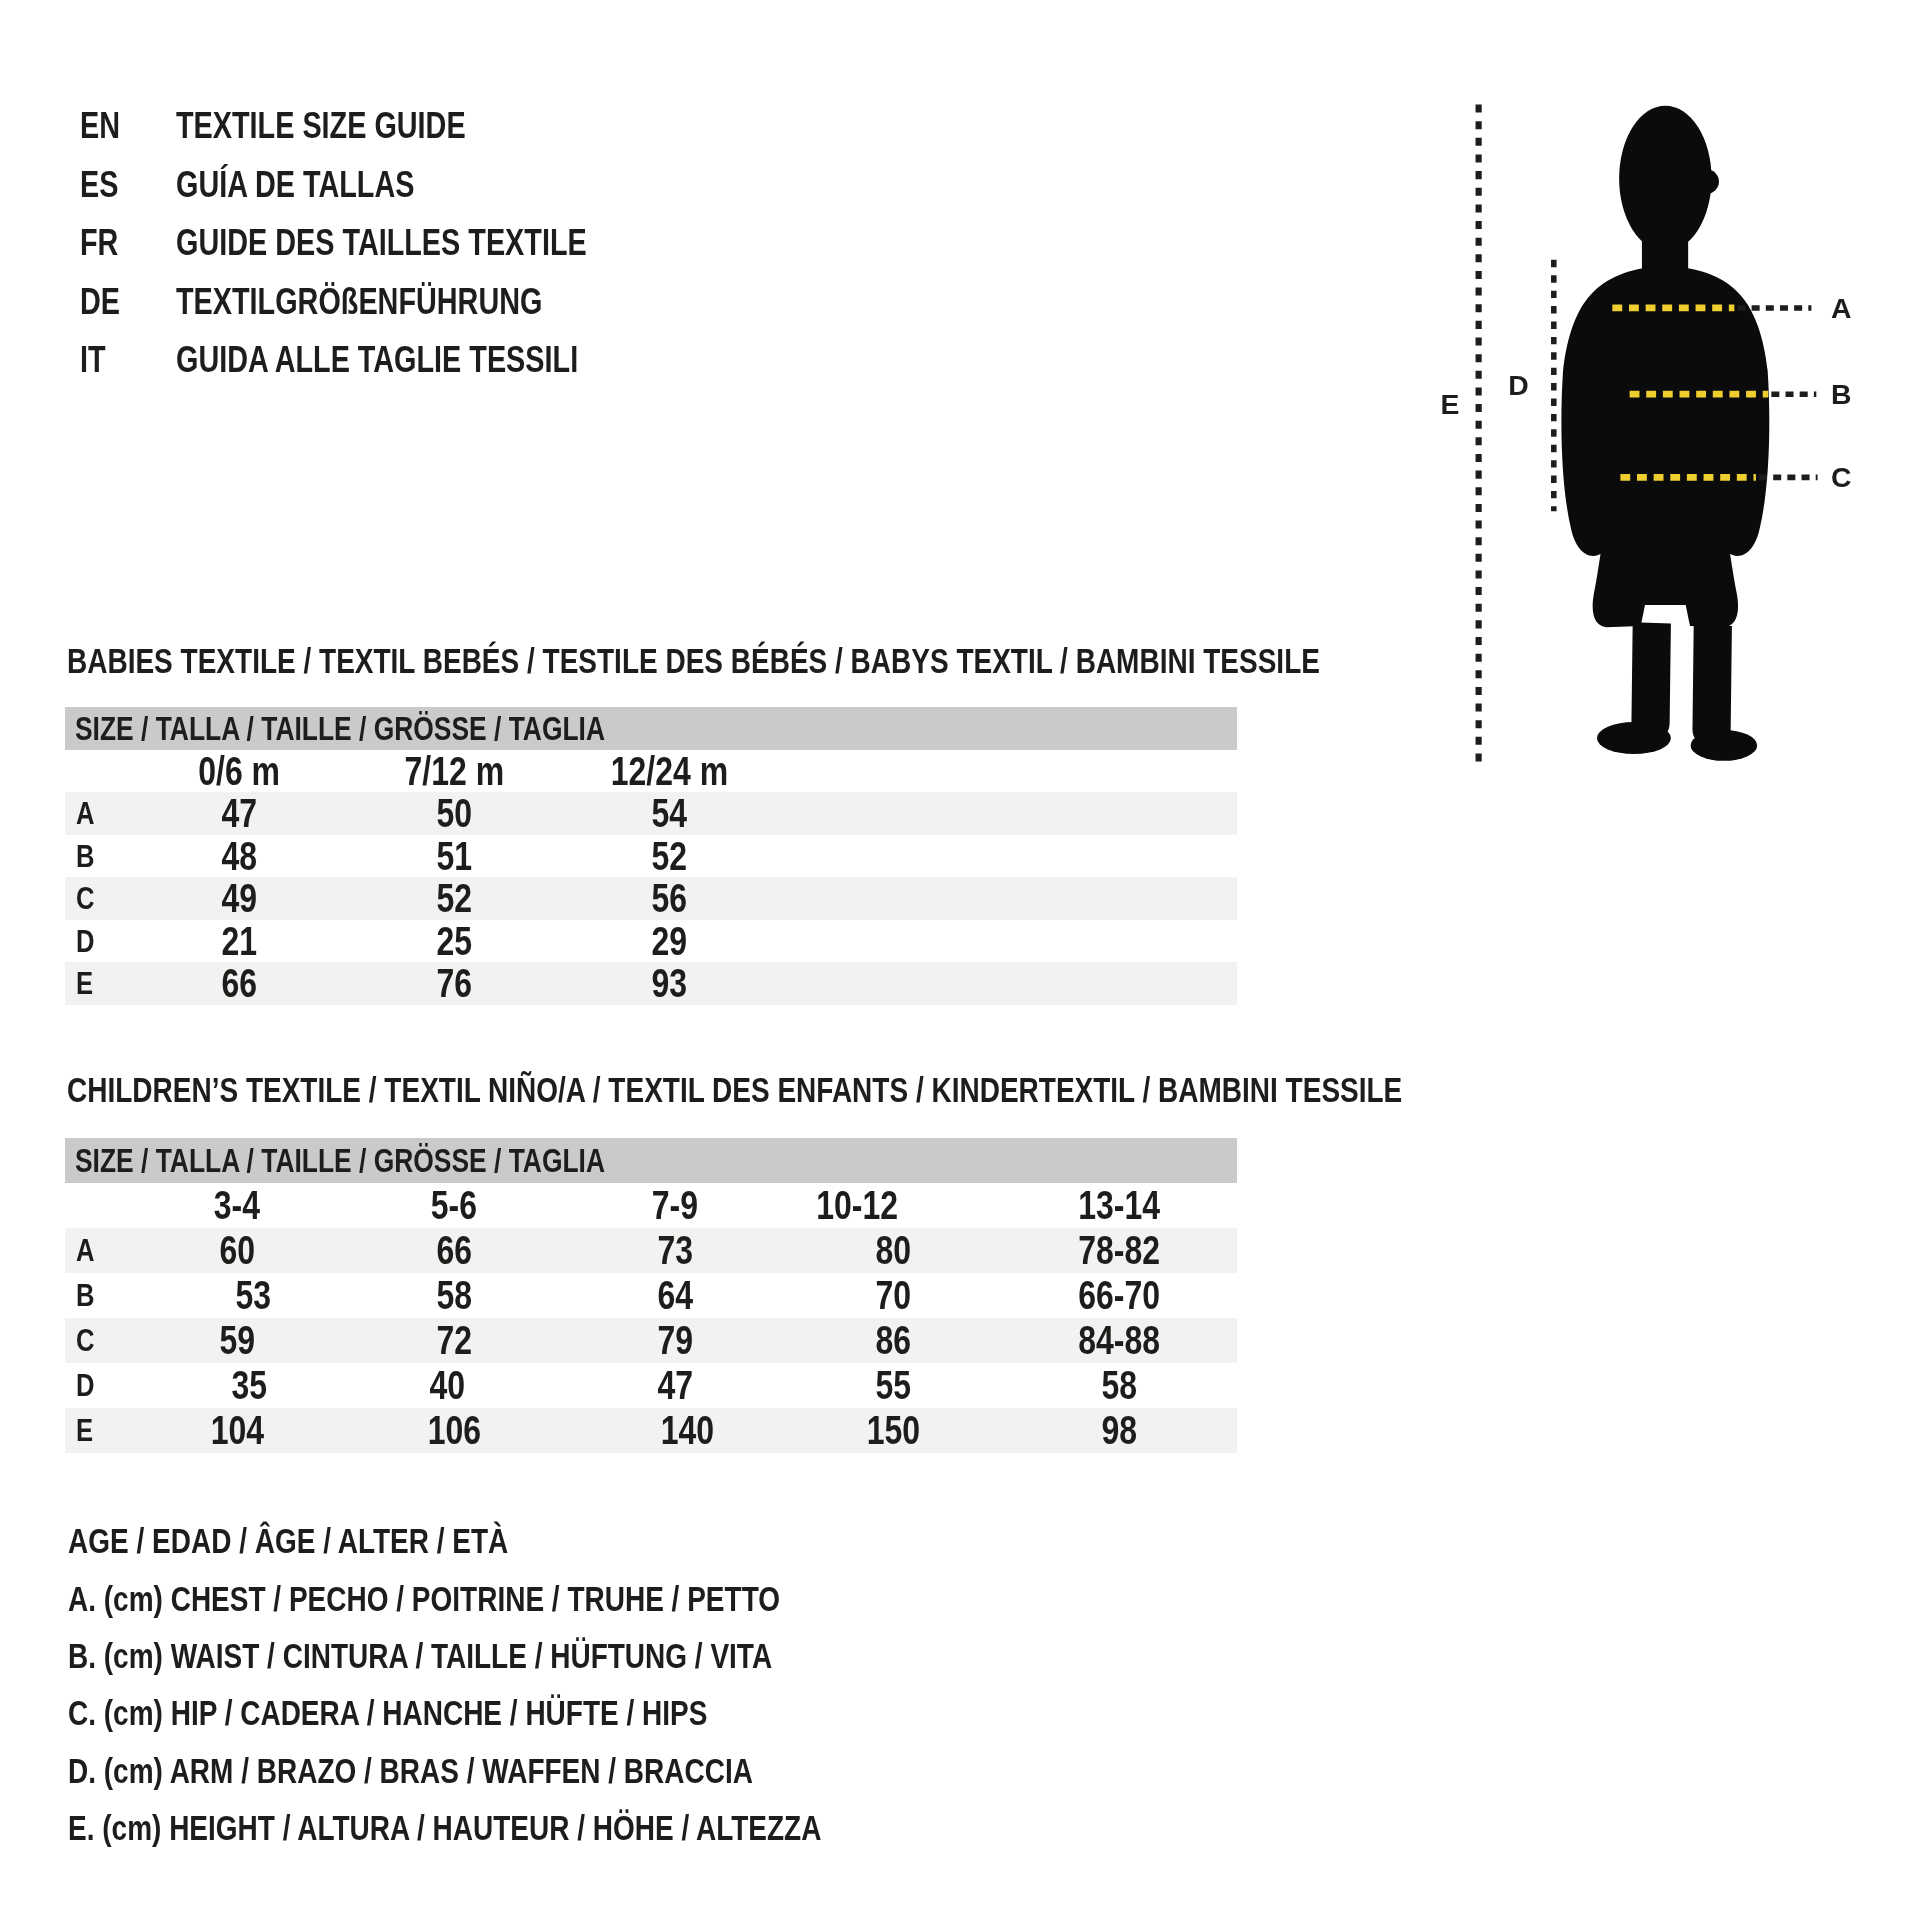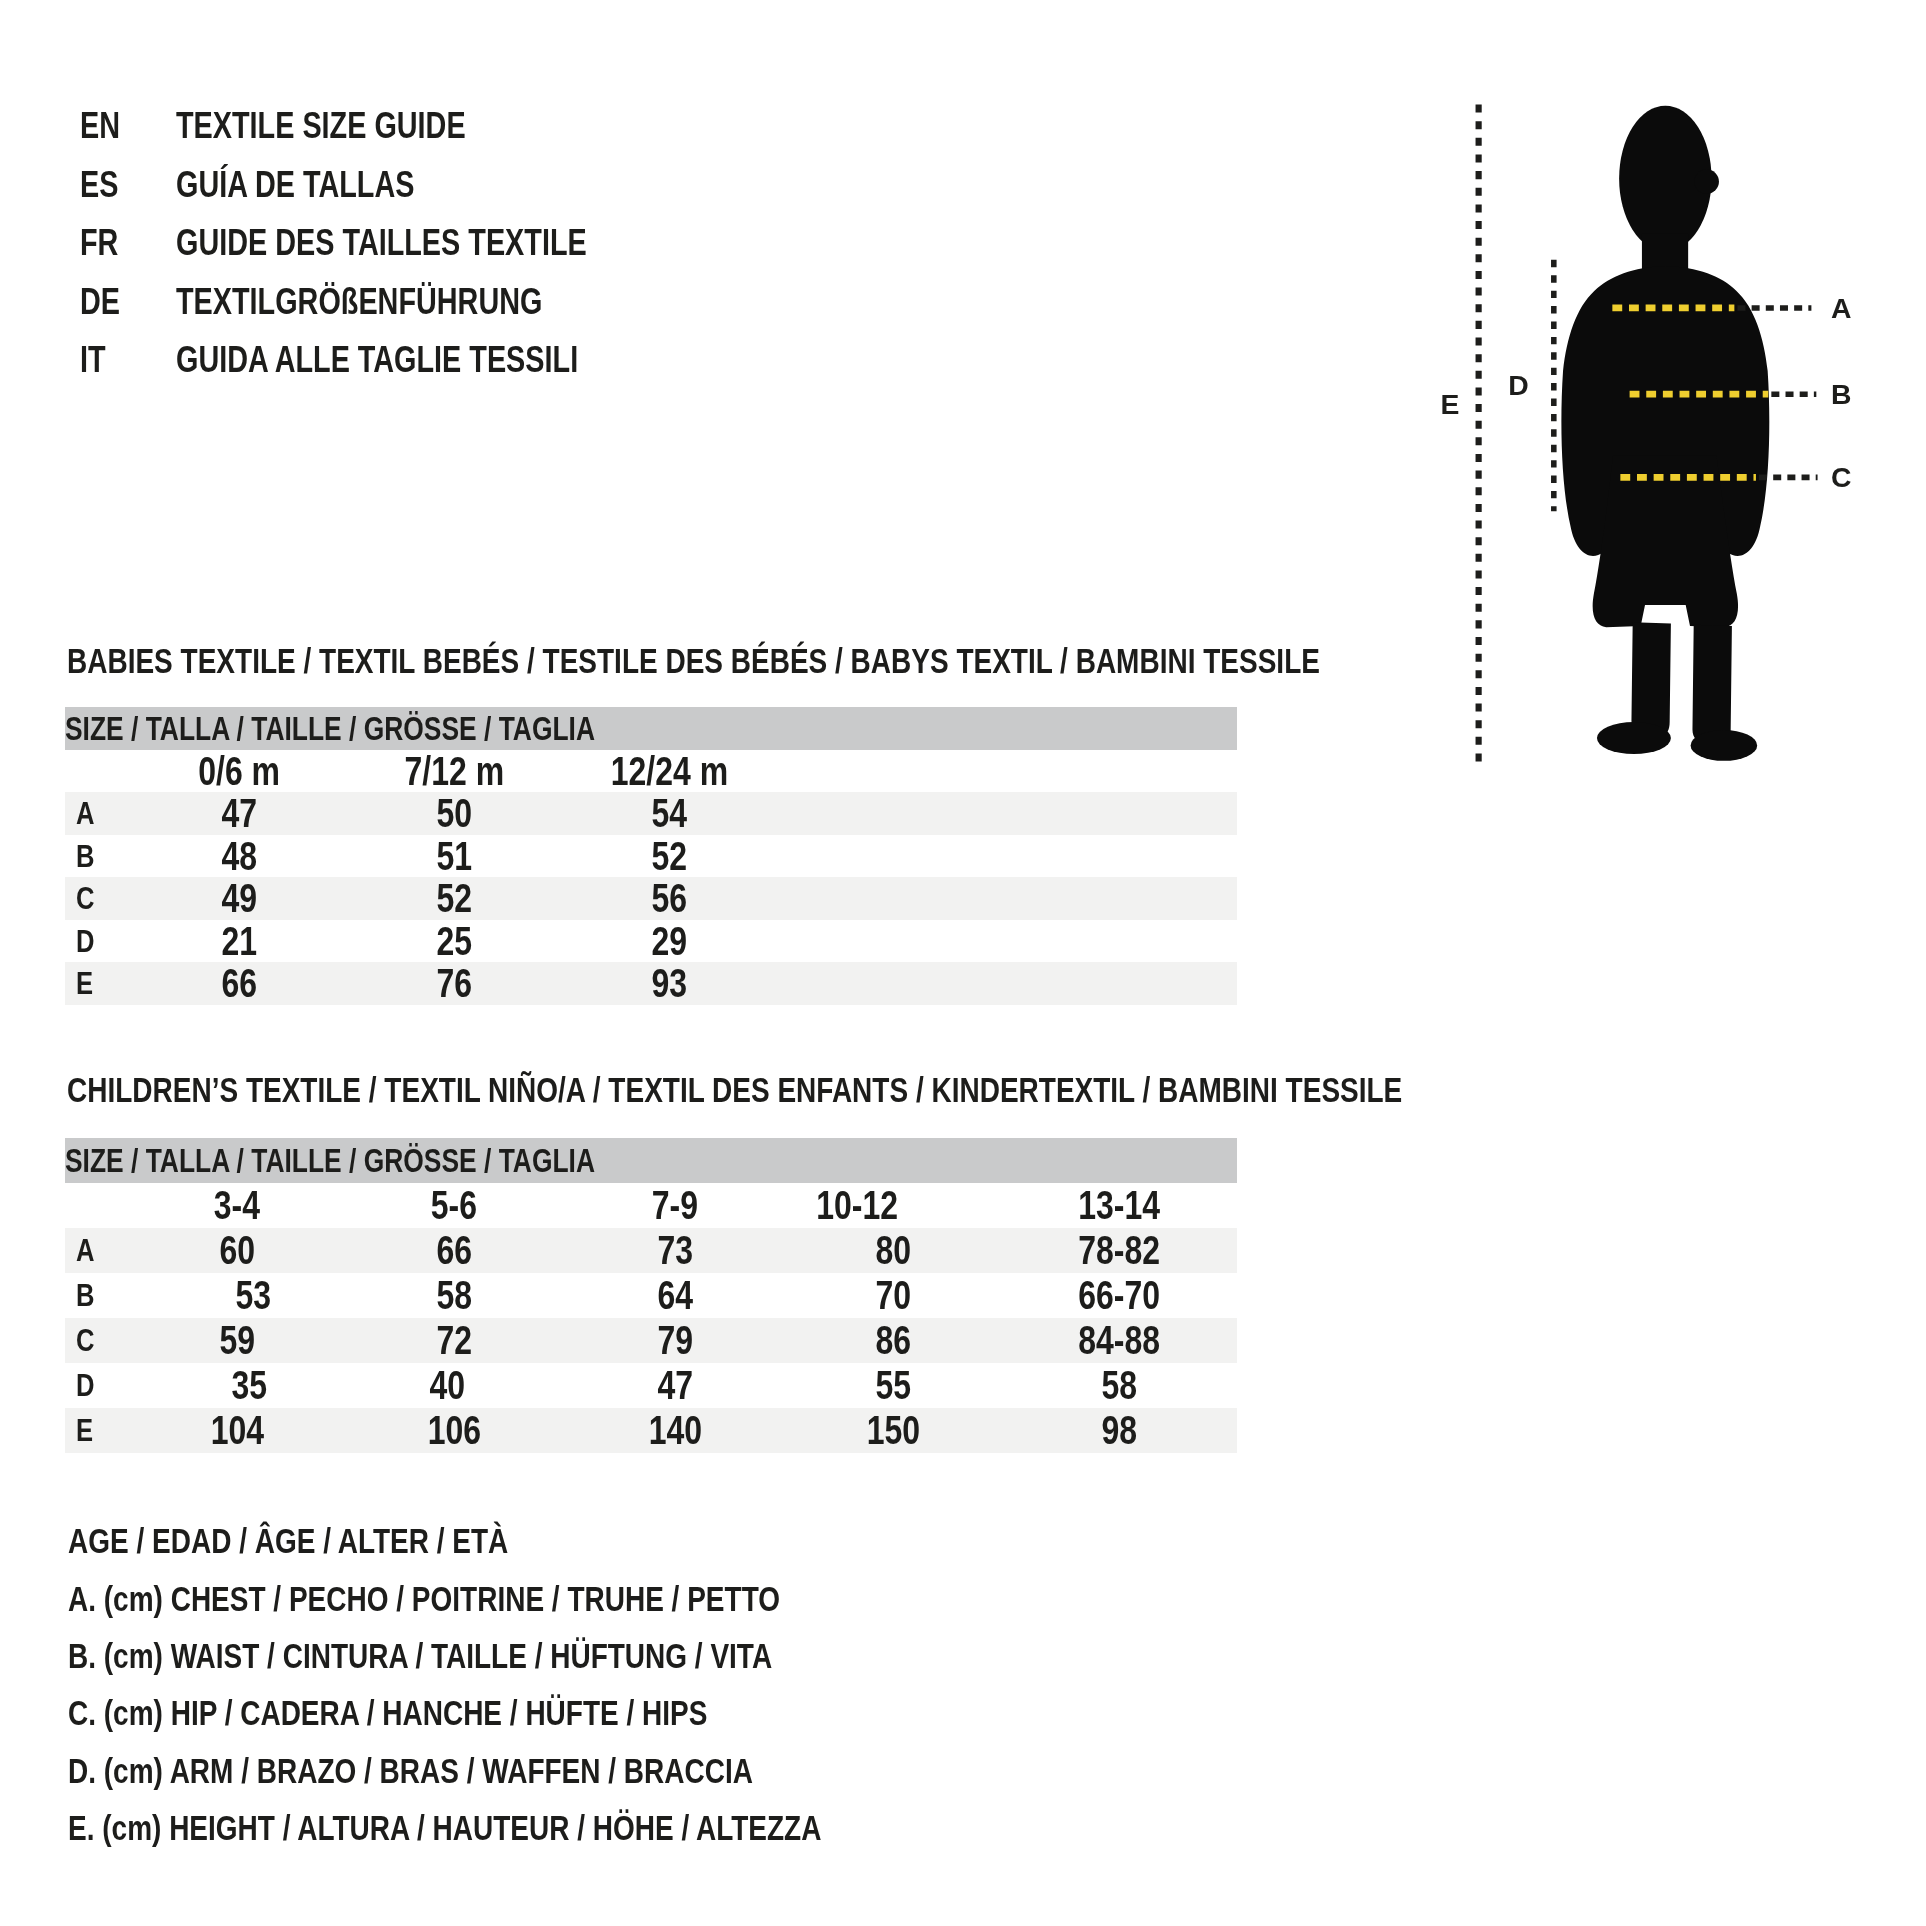--- a/index.html
+++ b/index.html
@@ -26,21 +26,21 @@
     white-space:nowrap;
   }
   
   .lang-row { position:absolute; left:80px; height:44px; display:flex; align-items:center; font-size:36px; }
   .lang-row .code  { position:absolute; left:0; }
   .lang-row .title { position:absolute; left:96px; }
   
   .section-heading { position:absolute; left:67px; height:44px; display:flex; align-items:center; font-size:35px; }
   
   .size-table { position:absolute; left:65px; width:1172px; }
-  .size-bar { position:absolute; left:0; width:1172px; background:#c9cacb; display:flex; align-items:center; box-sizing:border-box; font-size:33px; }
+  .size-bar { position:absolute; left:0; width:1172px; background:#c9cacb; display:flex; align-items:center; padding-left:10px; box-sizing:border-box; font-size:33px; }
   .trow { position:absolute; left:0; width:1172px; }
   .trow.shade { background:#f2f2f1; }
   .letter { position:absolute; left:10.5px; top:0; height:100%; display:flex; align-items:center; font-size:32px; }
   .cellc { position:absolute; top:0; height:100%; width:216px; display:flex; align-items:center; justify-content:center; font-size:40px; }
   
   .legend-line { position:absolute; left:68px; height:44px; display:flex; align-items:center; font-size:35px; }
   
   .figure-svg { position:absolute; left:1417px; top:86px; }
   .figlabel { font-family:"Liberation Sans","DejaVu Sans",sans-serif; font-weight:bold; font-size:46px; fill:#1d1d1b; }
 </style>
@@ -327,21 +327,21 @@
   <div class="trow shade" style="top:270px;height:45px">
     <div class="letter">
         <span class="cx">E</span>
       </div>
     <div class="cellc" style="left:64px">
         <span class="cxc">104</span>
       </div>
     <div class="cellc" style="left:281px">
         <span class="cxc">106</span>
       </div>
-    <div class="cellc" style="left:502px">
+    <div class="cellc" style="left:514px">
         <span class="cxc">140</span>
       </div>
     <div class="cellc" style="left:720px">
         <span class="cxc">150</span>
       </div>
     <div class="cellc" style="left:946px">
         <span class="cxc">98</span>
       </div>
   </div>
 </div>

